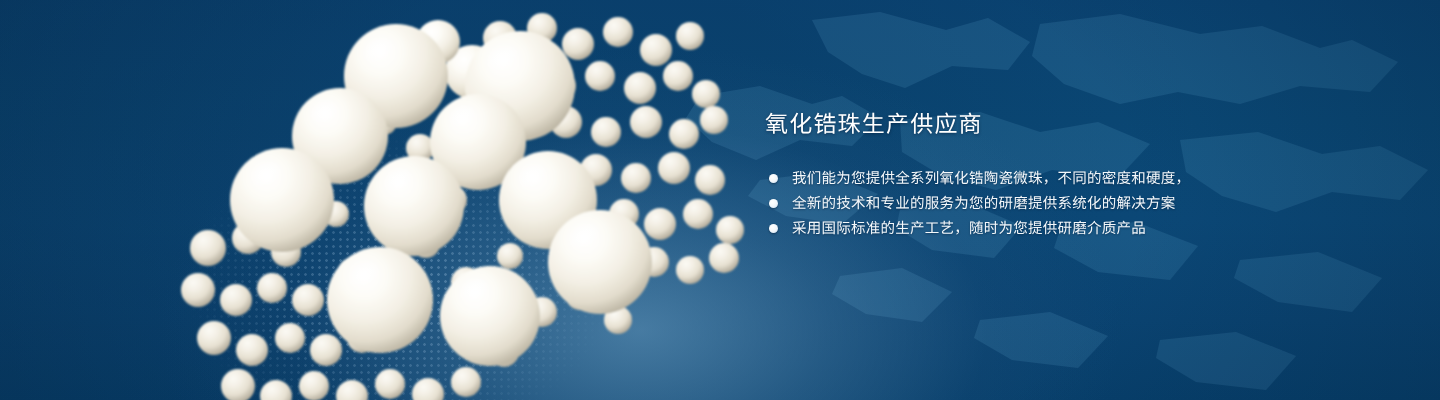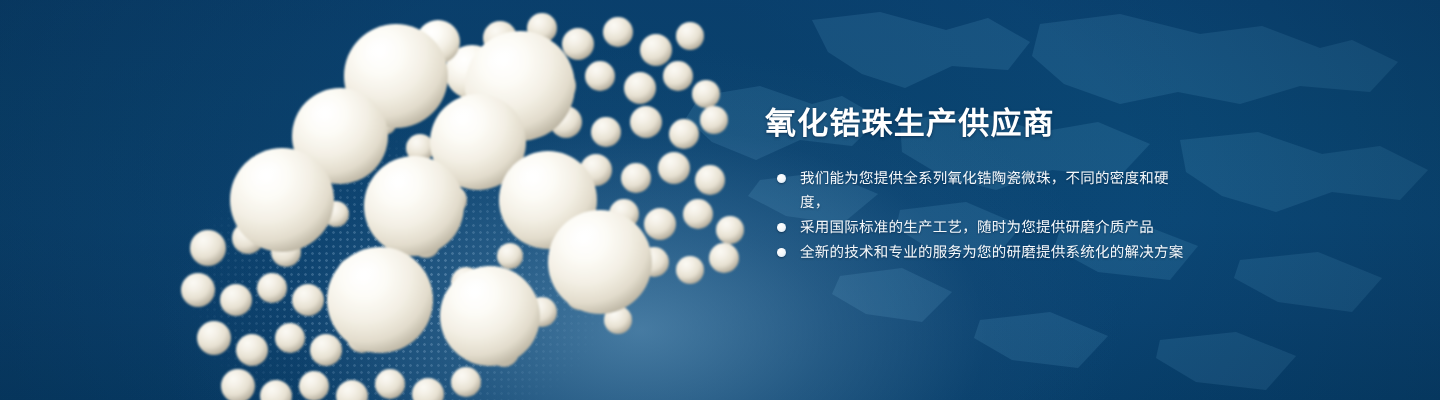--- a/index.html
+++ b/index.html
@@ -87,32 +87,32 @@
 
   
   .copy {
     position: absolute;
     left: 765px;
     top: 104px;
     width: 440px;
     color: #ffffff;
   }
   .headline {
-    font-size: 31px;
+    font-size: 23px;
     line-height: 40px;
-    font-weight: 700;
+    font-weight: 400;
     letter-spacing: 1.2px;
     margin: 0 0 22px 0;
     color: #ffffff;
     text-shadow: 0 1px 3px rgba(0,20,45,0.55);
     white-space: nowrap;
   }
   .bullets {
     list-style: none;
-    margin: 8px;
+    margin: 0;
     padding: 0;
   }
   .bullet {
     position: relative;
     padding-left: 27px;
     font-size: 14.5px;
     line-height: 24px;
     letter-spacing: 0.25px;
     color: #f4f8fb;
     margin-bottom: 1px;
@@ -298,24 +298,24 @@
 
     <ul class="bullets">
 
       <li class="bullet">
         <span class="dot"></span>
         <span class="line">我们能为您提供全系列氧化锆陶瓷微珠，不同的密度和硬度，</span>
       </li>
 
       <li class="bullet">
         <span class="dot"></span>
+        <span class="line">全新的技术和专业的服务为您的研磨提供系统化的解决方案</span>
+      </li>
+
+      <li class="bullet">
+        <span class="dot"></span>
         <span class="line">采用国际标准的生产工艺，随时为您提供研磨介质产品</span>
       </li>
 
-      <li class="bullet">
-        <span class="dot"></span>
-        <span class="line">全新的技术和专业的服务为您的研磨提供系统化的解决方案</span>
-      </li>
-
     </ul>
   </div>
 
 </div>
 
 </body></html>

